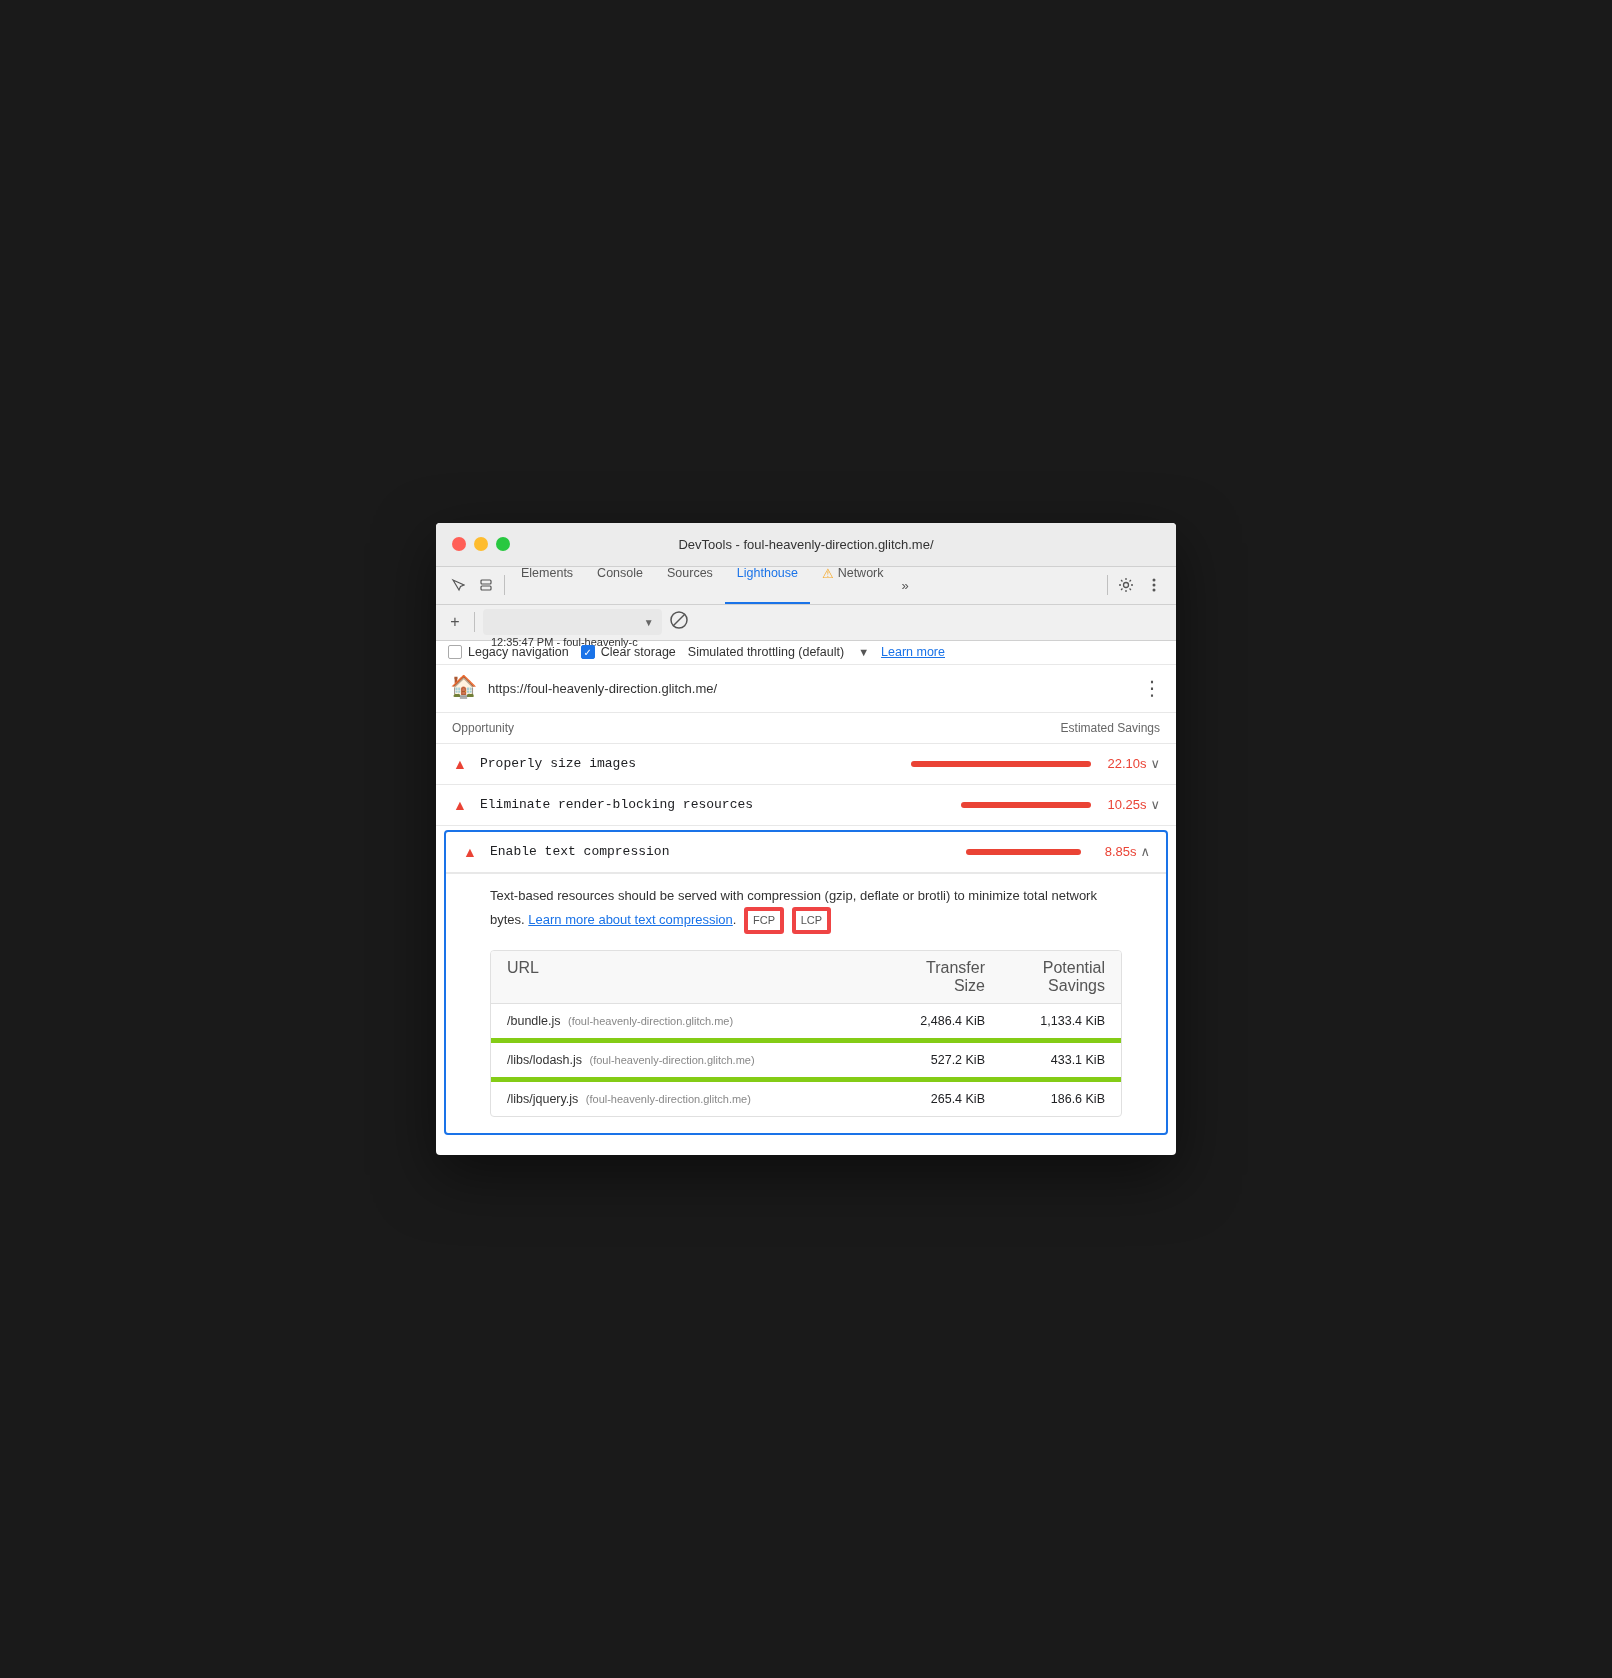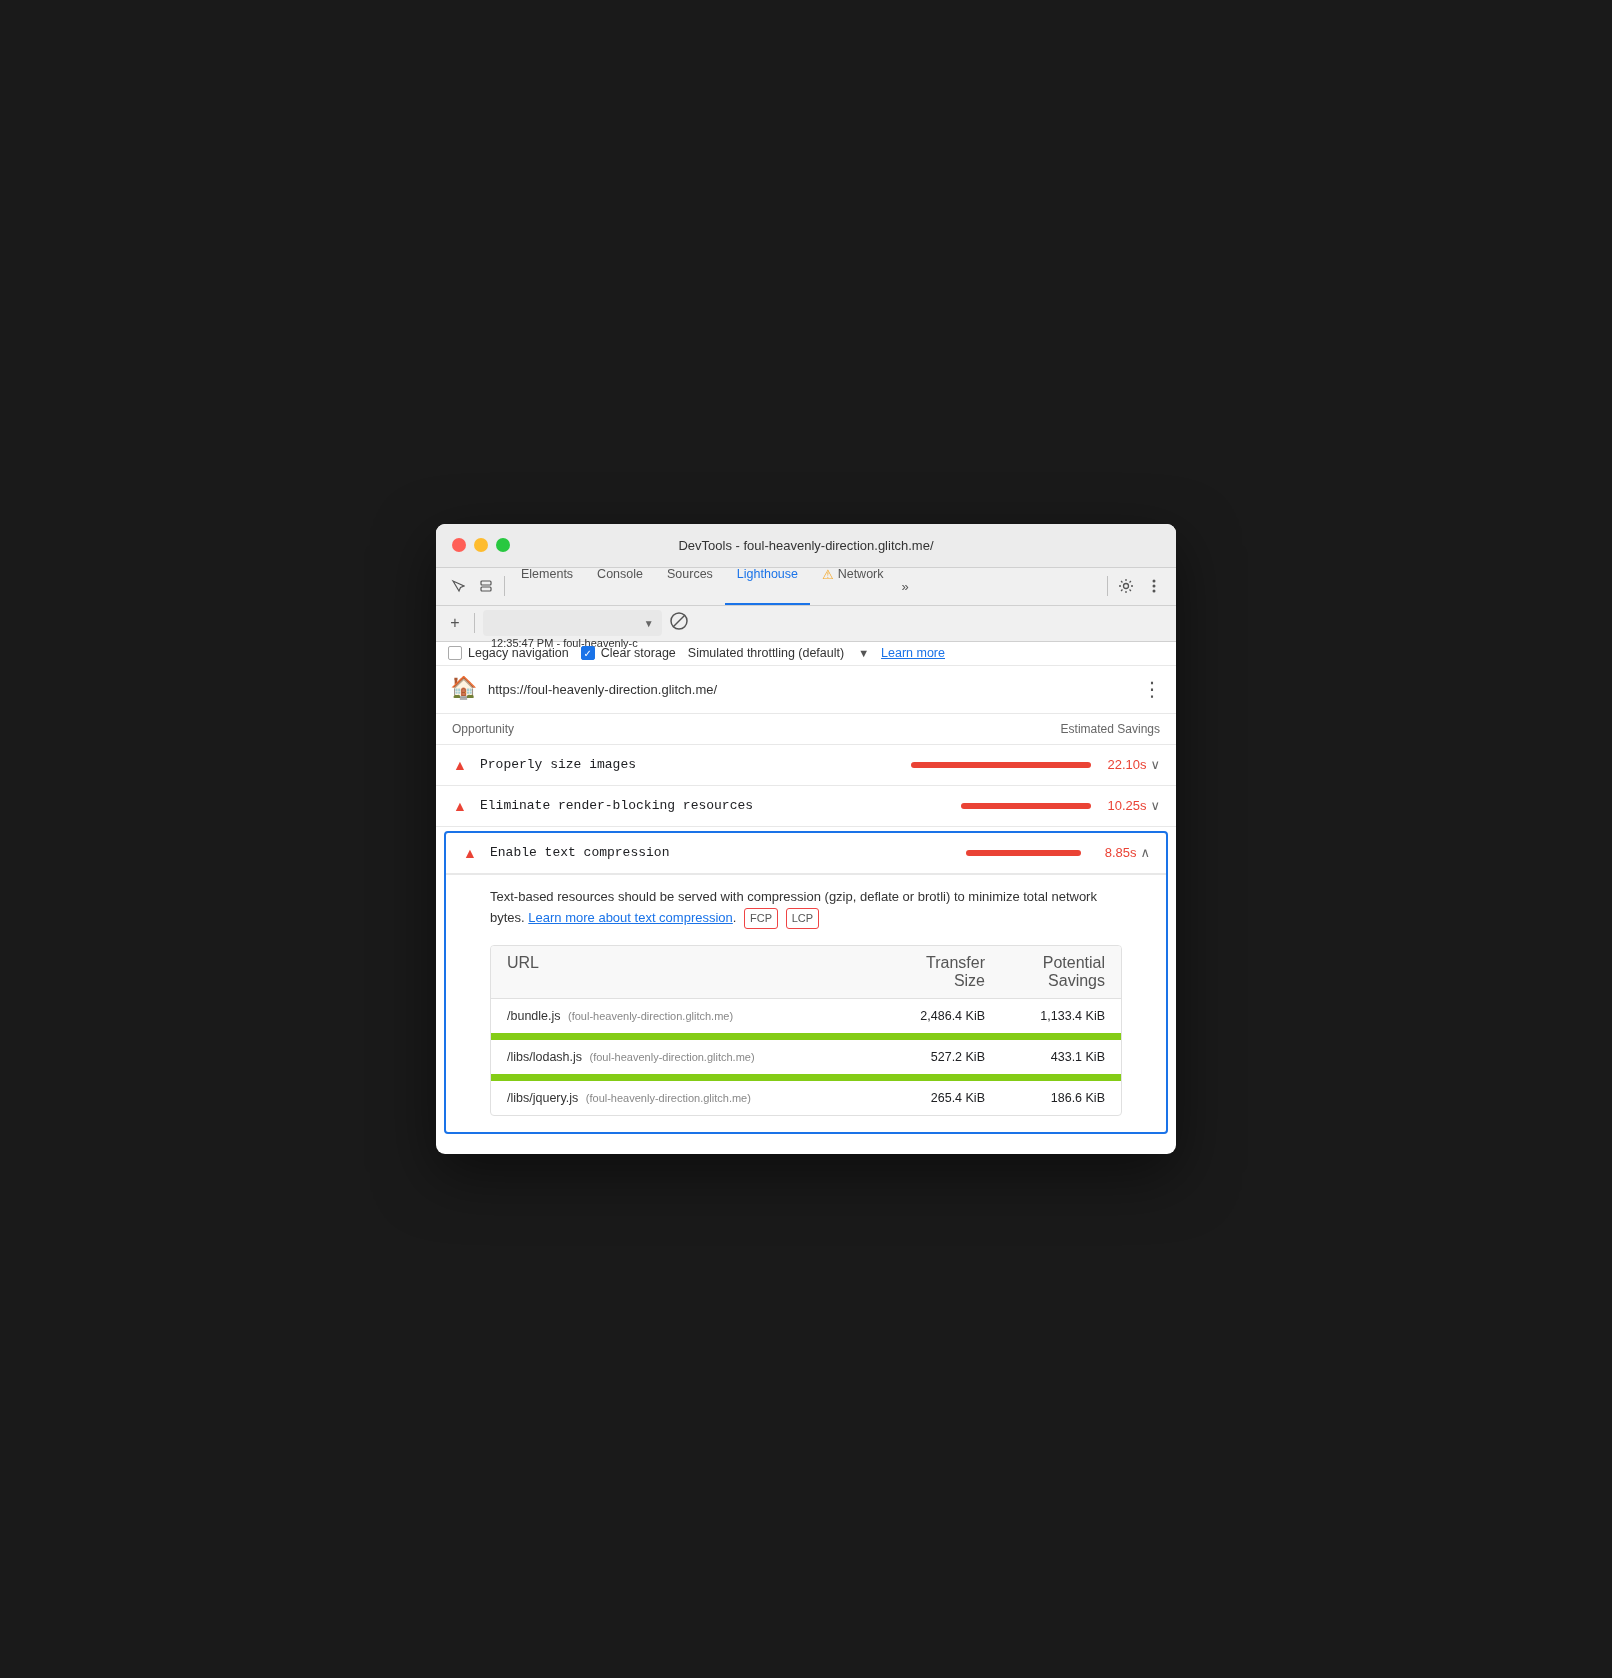--- a/index.html
+++ b/index.html
@@ -7,21 +7,21 @@
       background: #1a1a1a;
       display: flex;
       justify-content: center;
       align-items: center;
       min-height: 100vh;
       font-family: -apple-system, BlinkMacSystemFont, 'Segoe UI', sans-serif;
     }
     .window {
       width: 740px;
       background: #ffffff;
-      border-radius: 9px;
+      border-radius: 4px;
       overflow: hidden;
       box-shadow: 0 20px 60px rgba(0,0,0,0.5);
     }
     
     .title-bar {
       background: #ececec;
       height: 44px;
       display: flex;
       align-items: center;
       padding: 0 16px;
@@ -296,21 +296,21 @@
       margin-bottom: 16px;
     }
     .expanded-description a {
       color: #1a73e8;
       text-decoration: underline;
       cursor: pointer;
     }
     .badge {
       display: inline-flex;
       align-items: center;
-      border: 1px solid #ef4444;
+      border: 4px solid #ef4444;
       border-radius: 3px;
       padding: 1px 5px;
       font-size: 11px;
       color: #555;
       margin-left: 4px;
     }
     
     .data-table {
       border: 1px solid #e0e0e0;
       border-radius: 4px;
@@ -329,21 +329,21 @@
       color: #555;
       text-align: right;
     }
     .table-header-cell:first-child {
       text-align: left;
     }
     .table-row {
       display: grid;
       grid-template-columns: 1fr 120px 120px;
       padding: 10px 16px;
-      border-bottom: 7px solid #84cc16;
+      border-bottom: 5px solid #84cc16;
       align-items: center;
     }
     .table-row:last-child { border-bottom: none; }
     .table-cell {
       font-size: 12.5px;
       color: #202124;
       text-align: right;
     }
     .table-cell:first-child { text-align: left; }
     .cell-url {

